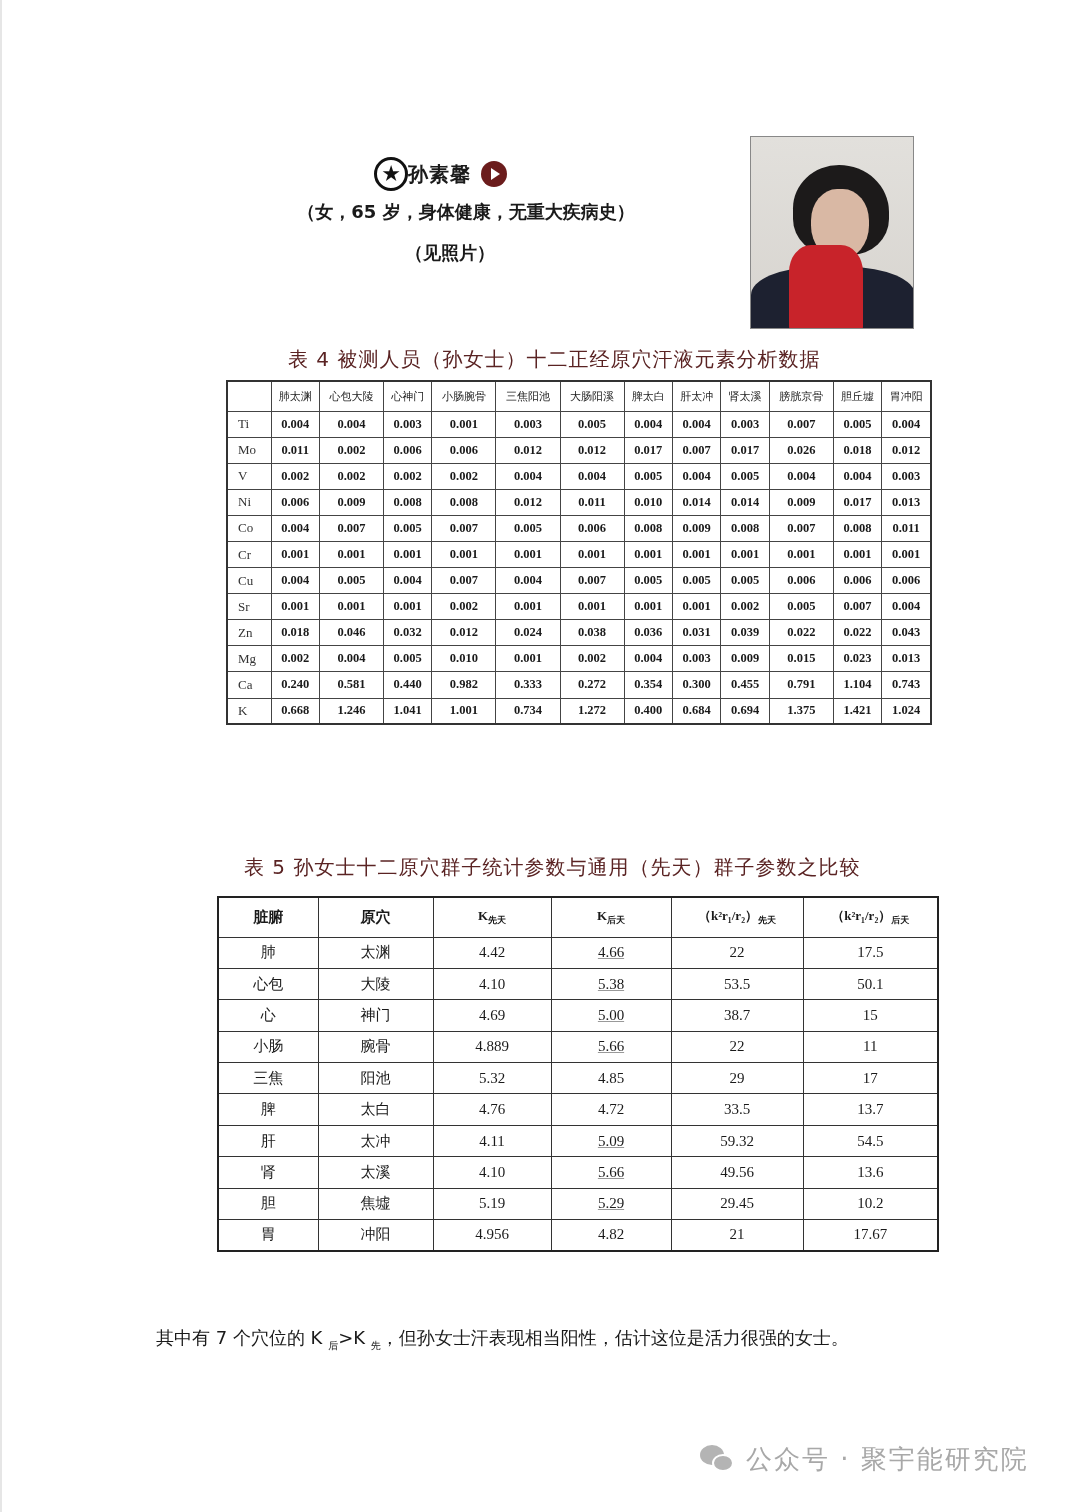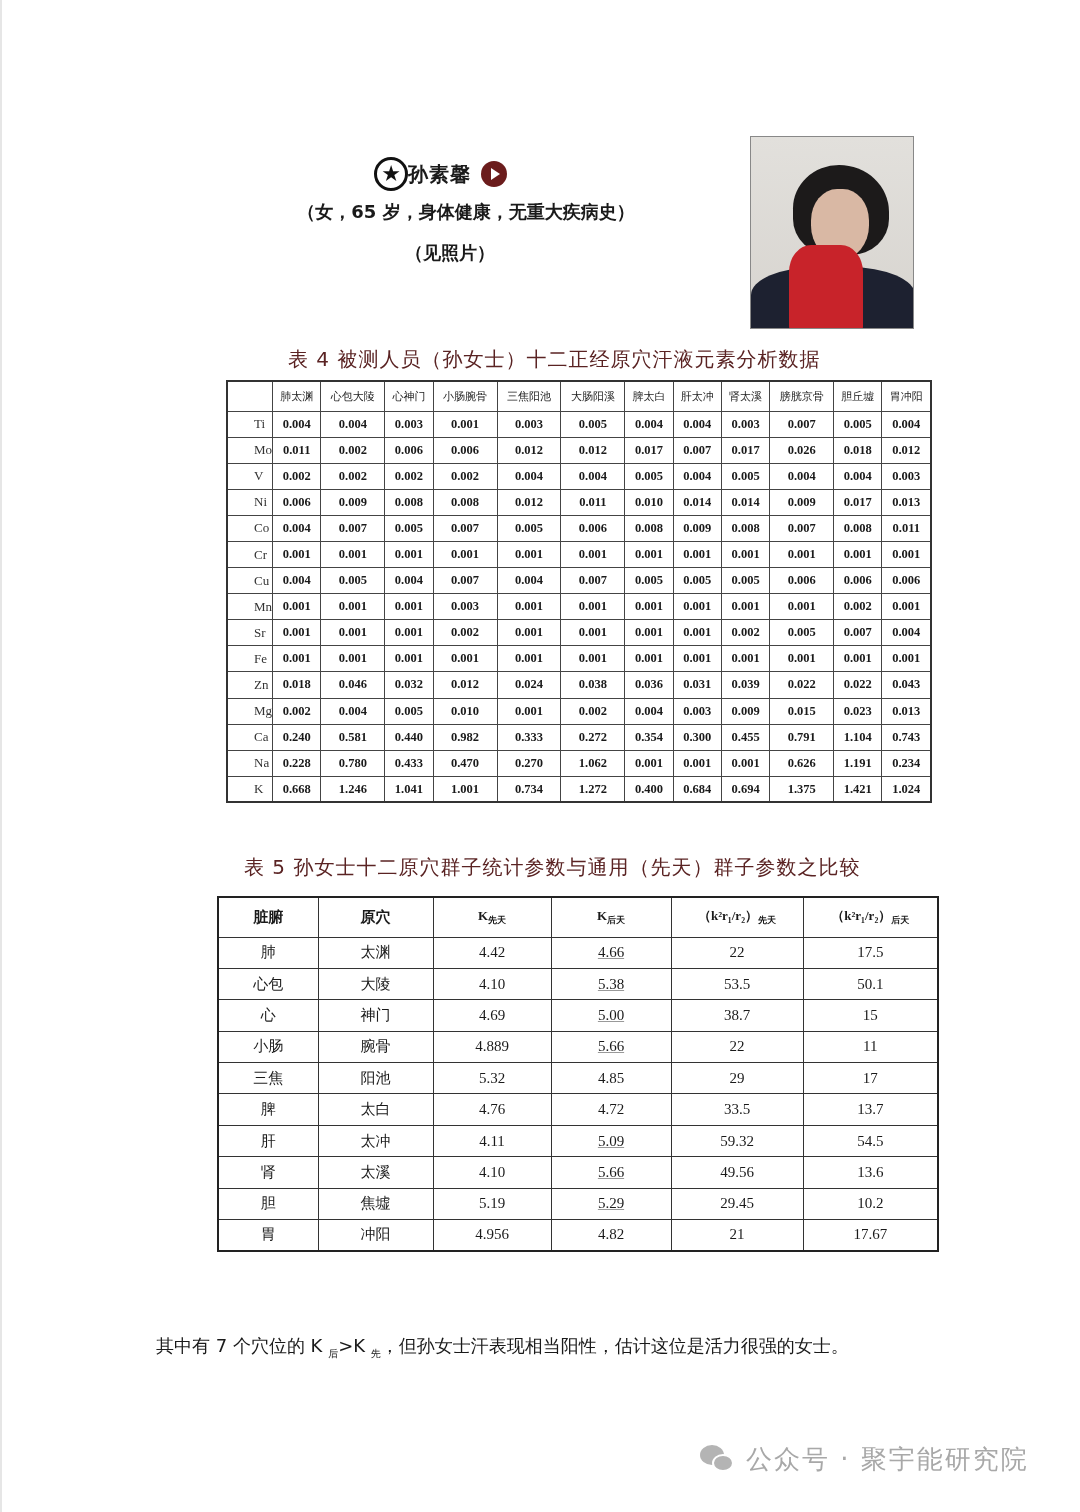--- a/index.html
+++ b/index.html
@@ -26,33 +26,33 @@
   .table-title { position: absolute; color: #5a2323; font-size: 20px; letter-spacing: 1px; white-space: nowrap; }
   .t4-title { left: 288px; top: 346px; }
   .t5-title { left: 244px; top: 854px; }
 
   
   table { border-collapse: collapse; position: absolute; }
   .t4 { left: 226px; top: 380px; width: 706px; border: 2px solid #333; }
   .t4 th, .t4 td { border: 1px solid #444; text-align: center; height: 26.1px; }
   .t4 th { font-weight: normal; font-size: 11px; height: 30px; color: #222; white-space: nowrap; }
   .t4 td { font-family: "Liberation Serif", serif; font-weight: bold; font-size: 12.5px; }
-  .t4 td.elem { font-weight: normal; text-align: left; padding-left: 26px; font-size: 13px; color: #333; width: 44px; }
+  .t4 td.elem { font-weight: normal; text-align: left; padding-left: 10px; font-size: 13px; color: #333; width: 44px; }
 
   
   .t5 { left: 217px; top: 896px; width: 722px; border: 2px solid #222; }
   .t5 th, .t5 td { border: 1px solid #333; text-align: center; }
   .t5 th { height: 40px; font-weight: bold; font-size: 15px; }
   .t5 th.math { font-family: "Liberation Serif", serif; font-size: 13px; }
   .t5 th sub { font-family: "DejaVu Sans", sans-serif; font-size: 9px; vertical-align: -3px; text-align: center; }
   .t5 td { height: 31.4px; font-size: 15px; }
   .t5 td.num { font-family: "Liberation Serif", serif; font-size: 15px; }
   .t5 td.num .u { text-decoration: underline; text-decoration-color: #999; }
 
-  .note { position: absolute; left: 156px; top: 1326px; font-size: 18px; white-space: nowrap; margin-top: 8px; }
+  .note { position: absolute; left: 156px; top: 1326px; font-size: 18px; white-space: nowrap; }
   .note sub { font-size: 10px; }
 
   .watermark { position: absolute; left: 700px; top: 1442px; display: flex; align-items: center; color: #a8a8a8; font-size: 26px; letter-spacing: 2px; }
   .wechat-icon { position: relative; width: 36px; height: 30px; margin-right: 10px; }
   .wechat-icon .b1 { position: absolute; left: 0; top: 0; width: 24px; height: 20px; background: #b4b4b4; border-radius: 50%; }
   .wechat-icon .b2 { position: absolute; left: 12px; top: 9px; width: 22px; height: 18px; background: #b4b4b4; border: 2px solid #fff; border-radius: 50%; }
 </style>
 </head>
 <body>
 
@@ -192,63 +192,33 @@
         <td>0.004</td>
         <td>0.007</td>
         <td>0.005</td>
         <td>0.005</td>
         <td>0.005</td>
         <td>0.006</td>
         <td>0.006</td>
         <td>0.006</td>
       </tr>
       <tr>
-        <td class="elem">Mn</td>
-        <td>0.001</td>
-        <td>0.001</td>
-        <td>0.001</td>
-        <td>0.003</td>
-        <td>0.001</td>
-        <td>0.001</td>
-        <td>0.001</td>
-        <td>0.001</td>
-        <td>0.001</td>
-        <td>0.001</td>
-        <td>0.002</td>
-        <td>0.001</td>
-      </tr>
-      <tr>
         <td class="elem">Sr</td>
         <td>0.001</td>
         <td>0.001</td>
         <td>0.001</td>
         <td>0.002</td>
         <td>0.001</td>
         <td>0.001</td>
         <td>0.001</td>
         <td>0.001</td>
         <td>0.002</td>
         <td>0.005</td>
         <td>0.007</td>
         <td>0.004</td>
-      </tr>
-      <tr>
-        <td class="elem">Fe</td>
-        <td>0.001</td>
-        <td>0.001</td>
-        <td>0.001</td>
-        <td>0.001</td>
-        <td>0.001</td>
-        <td>0.001</td>
-        <td>0.001</td>
-        <td>0.001</td>
-        <td>0.001</td>
-        <td>0.001</td>
-        <td>0.001</td>
-        <td>0.001</td>
       </tr>
       <tr>
         <td class="elem">Zn</td>
         <td>0.018</td>
         <td>0.046</td>
         <td>0.032</td>
         <td>0.012</td>
         <td>0.024</td>
         <td>0.038</td>
         <td>0.036</td>
@@ -282,35 +252,20 @@
         <td>0.333</td>
         <td>0.272</td>
         <td>0.354</td>
         <td>0.300</td>
         <td>0.455</td>
         <td>0.791</td>
         <td>1.104</td>
         <td>0.743</td>
       </tr>
       <tr>
-        <td class="elem">Na</td>
-        <td>0.228</td>
-        <td>0.780</td>
-        <td>0.433</td>
-        <td>0.470</td>
-        <td>0.270</td>
-        <td>1.062</td>
-        <td>0.001</td>
-        <td>0.001</td>
-        <td>0.001</td>
-        <td>0.626</td>
-        <td>1.191</td>
-        <td>0.234</td>
-      </tr>
-      <tr>
         <td class="elem">K</td>
         <td>0.668</td>
         <td>1.246</td>
         <td>1.041</td>
         <td>1.001</td>
         <td>0.734</td>
         <td>1.272</td>
         <td>0.400</td>
         <td>0.684</td>
         <td>0.694</td>

